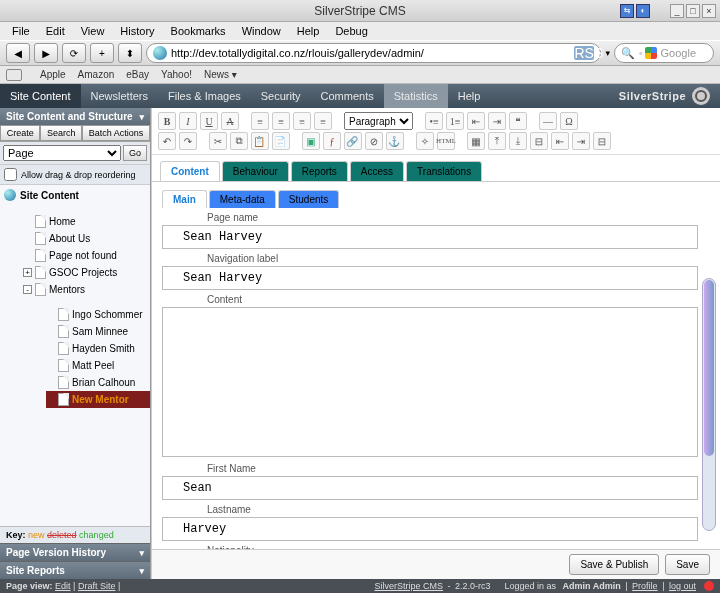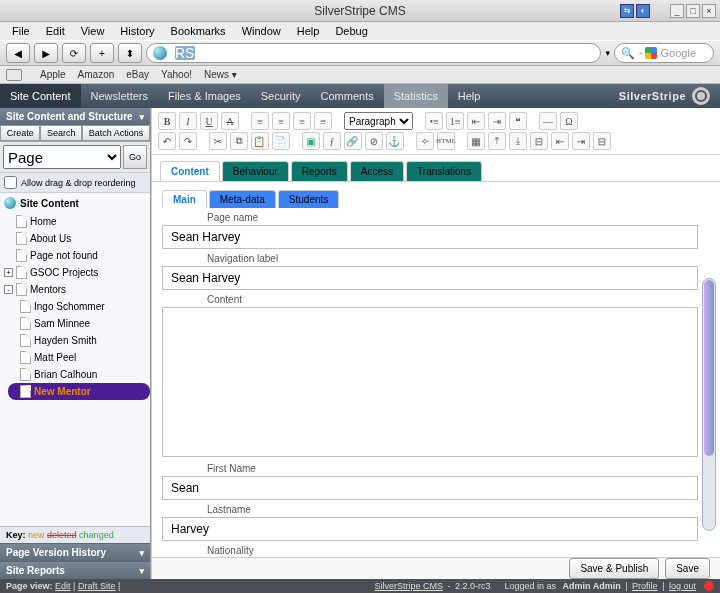--- a/index.html
+++ b/index.html
@@ -27,33 +27,33 @@
 .maintabs .brand { margin-left: auto; padding-right: 10px; display: flex; align-items: center; font-weight: bold; letter-spacing: 0.5px; }
 .maintabs .brand .logo { width: 18px; height: 18px; border-radius: 50%; background: #ccc; margin-left: 6px; position: relative; }
 .maintabs .brand .logo::after { content: ""; width: 8px; height: 8px; border: 2px solid #555; border-radius: 50%; position: absolute; top: 3px; left: 3px; }
 .workspace { position: absolute; top: 108px; left: 0; right: 0; bottom: 14px; display: flex; }
 .sidebar { width: 151px; background: #e4e9ef; border-right: 1px solid #999; display: flex; flex-direction: column; font-size: 10px; }
 .side-header { background: linear-gradient(#7a8794,#5f6d7a); color: #fff; padding: 3px 6px; font-weight: bold; font-size: 10px; display: flex; align-items: center; justify-content: space-between; }
 .side-header .arrow { font-size: 9px; }
 .side-toolbar { display: flex; border-bottom: 1px solid #a3a3a3; }
 .side-toolbar button { flex: 1 1 auto; font-size: 9px; padding: 2px 2px; border: 1px solid #999; background: linear-gradient(#fff,#ddd); cursor: default; }
 .side-filter { display: flex; padding: 3px; border-bottom: 1px solid #ccc; gap: 2px; }
-.side-filter select { flex: 1; font-size: 15px; height: 24px; }
+.side-filter select { flex: 1; font-size: 11px; height: 16px; }
 .side-filter button { font-size: 9px; width: 24px; border: 1px solid #999; background: linear-gradient(#fff,#ddd); }
 .side-checkbox { padding: 3px 4px; border-bottom: 1px solid #ccc; display: flex; align-items: center; gap: 4px; font-size: 9px; }
 .tree { flex: 1; overflow: auto; background: #f5f7fa; }
 .tree-root { padding: 4px 4px; font-size: 10px; font-weight: bold; display: flex; align-items: center; gap: 4px; }
 .tree-root .world { width: 12px; height: 12px; border-radius: 50%; background: radial-gradient(circle at 30% 30%, #aee, #27a); flex-shrink:0; }
-.tree ul { list-style: none; padding-left: 4px; }
+.tree ul { list-style: none; padding-left: 23px; margin-top: 8px; }
 .tree li { padding: 2px 0; display: flex; align-items: center; gap: 3px; font-size: 10px; white-space: nowrap; }
 .tree .expander { width: 9px; height: 9px; border: 1px solid #888; font-size: 8px; line-height: 7px; text-align: center; background: #fff; flex-shrink: 0; }
 .tree .noexp { width: 9px; flex-shrink: 0; }
 .tree .page-icon { width: 11px; height: 13px; border: 1px solid #aaa; background: #fff; position: relative; flex-shrink: 0; }
 .tree .page-icon::after { content: ""; position: absolute; top: -1px; right: -1px; border: 3px solid #eee; border-left-color: transparent; border-bottom-color: transparent; }
-.tree li.selected { background: #4c1d95; border-radius: 8px; }
+.tree li.selected { background: #7f1d1d; }
 .tree li.selected .label { color: #e58b00; font-weight: bold; }
 .key-row { padding: 3px 6px; border-top: 1px solid #bbb; font-size: 9px; }
 .key-row .kn { color: #e58b00; }
 .key-row .kd { color: #c33; text-decoration: line-through; }
 .key-row .kc { color: #3a3; }
 .side-footer { }
 .side-footer .side-header { border-top: 1px solid #666; cursor: default; }
 .editor-area { flex: 1; background: #fff; display: flex; flex-direction: column; position: relative; border-left: 1px solid #ccc; }
 .rte-toolbar { padding: 4px 6px 2px; border-bottom: 1px solid #ddd; }
 .rte-row { display: flex; align-items: center; gap: 3px; flex-wrap: wrap; margin-bottom: 2px; }
@@ -61,25 +61,25 @@
 .rte-sep { width: 6px; }
 .rte-select { font-size: 10px; height: 18px; }
 .content-tabs { display: flex; padding: 6px 8px 0; border-bottom: 1px solid #ccc; gap: 2px; }
 .content-tabs .ctab { padding: 4px 10px; border: 1px solid #ccc; border-bottom: none; border-radius: 3px 3px 0 0; background: #0f766e; font-size: 10px; cursor: default; }
 .content-tabs .ctab.active { background: #fff; color: #1a7fd6; font-weight: bold; }
 .form-wrap { flex: 1; padding: 8px 22px 8px 10px; overflow: hidden; position: relative; }
 .sub-tabs { display: flex; gap: 2px; margin-bottom: 4px; }
 .sub-tabs .stab { padding: 3px 10px; border: 1px solid #ccc; border-bottom: none; border-radius: 3px 3px 0 0; background: #3b82f6; font-size: 10px; cursor: default; }
 .sub-tabs .stab.active { background: #fff; color: #1a7fd6; font-weight: bold; }
 .field-label { font-size: 10px; color: #555; margin: 4px 0 2px; padding-left: 45px; }
-.text-input { width: 100%; border: 1px solid #bbb; padding: 4px 8px; font-size: 12px; background: #fff; }
+.text-input { width: 100%; border: 1px solid #bbb; padding: 4px 20px; font-size: 12px; background: #fff; font-family: Liberation Mono, monospace; }
 .content-ta { width: 100%; height: 150px; border: 1px solid #bbb; background: #fff; resize: none; }
 .vscroll { position: absolute; right: 4px; top: 170px; bottom: 48px; width: 14px; background: #e0e6f0; border: 1px solid #aac; border-radius: 7px; }
 .vscroll .thumb { position: absolute; left: 1px; right: 1px; top: 1px; height: 70%; background: linear-gradient(to right,#cae,#79c); border-radius: 6px; }
-.save-bar { height: 22px; border-top: 1px solid #ccc; display: flex; align-items: center; justify-content: flex-end; padding: 0 10px; gap: 6px; background: #f8f8f8; }
+.save-bar { height: 30px; border-top: 1px solid #ccc; display: flex; align-items: center; justify-content: flex-end; padding: 0 10px; gap: 6px; background: #f8f8f8; }
 .save-bar button { font-size: 10px; padding: 4px 10px; border: 1px solid #999; border-radius: 3px; background: linear-gradient(#fff,#e4e4e4); cursor: default; }
 .statusbar { position: absolute; left: 0; right: 0; bottom: 0; height: 14px; background: #4a4f55; color: #ddd; font-size: 9px; display: flex; align-items: center; padding: 0 6px; }
 .statusbar .right { margin-left: auto; display: flex; gap: 2px; align-items: center; }
 .statusbar a { color: #ddd; text-decoration: underline; cursor: default; }
 .statusbar .dot { width: 10px; height: 10px; border-radius: 50%; background: #e33; margin-left: 6px; flex-shrink:0; }
 </style>
 </head>
 <body>
 
 <div class="titlebar">
@@ -107,20 +107,21 @@
 </div>
 
 <div class="navbar">
   <div class="navbtn">◀</div>
   <div class="navbtn">▶</div>
   <div class="navbtn">⟳</div>
   <div class="navbtn">+</div>
   <div class="navbtn">⬍</div>
   <div class="urlbox">
     <span class="globe"></span>
+    <span style="flex:1;overflow:hidden;">http://dev.totallydigital.co.nz/rlouis/gallerydev/admin/</span>
     <span class="rss">RSS</span>
   </div>
   <span style="font-size:9px;">▾</span>
   <div class="searchbox">
     <span style="margin-right:2px;">🔍</span>
     <span style="margin:0 2px;color:#ccc;">•</span>
     <span class="g"></span>
     <span>Google</span>
   </div>
 </div>

